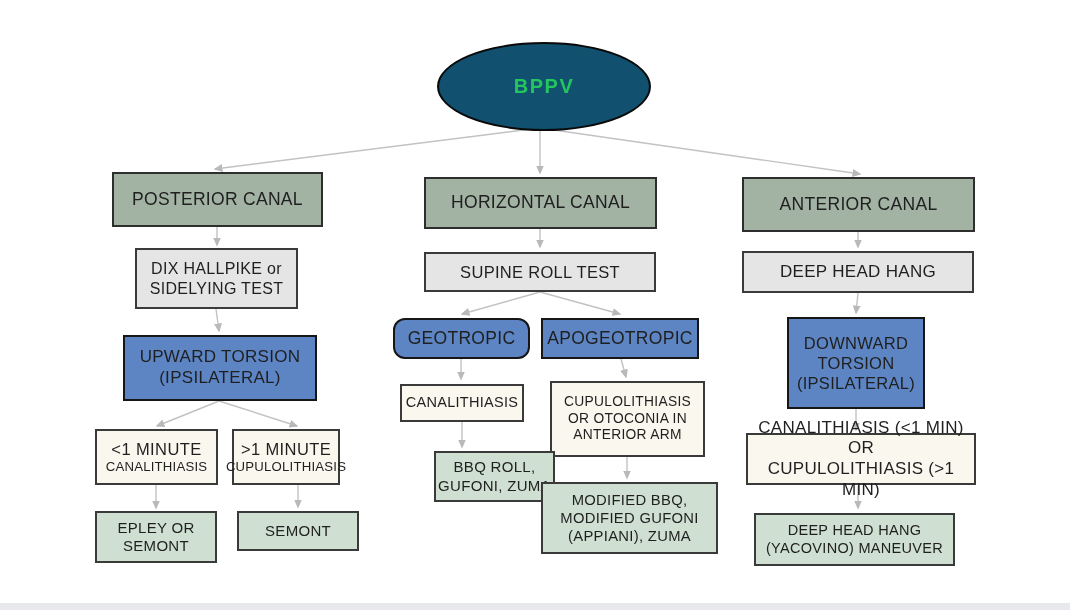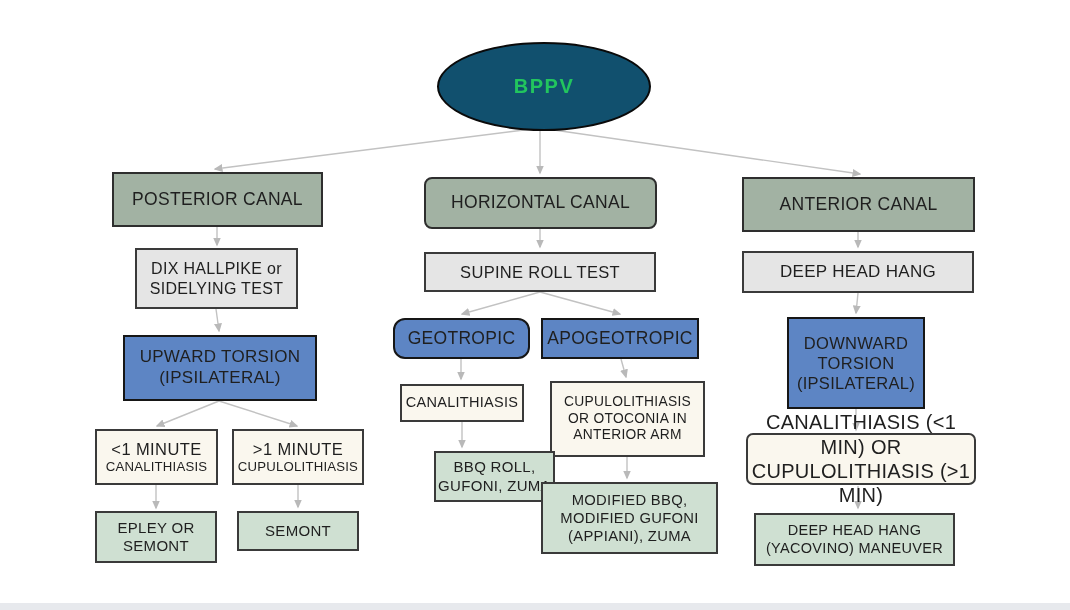--- a/index.html
+++ b/index.html
@@ -83,45 +83,45 @@
   <div class="ellipse">BPPV</div>
 
   <div class="node sage" style="left:112px;top:172px;width:211px;height:55px;font-size:17.5px;">POSTERIOR CANAL</div>
   <div class="node peach" style="left:135px;top:248px;width:163px;height:61px;font-size:16px;">DIX HALLPIKE or
 SIDELYING TEST</div>
   <div class="node blue" style="left:123px;top:335px;width:194px;height:66px;font-size:17px;">UPWARD TORSION
 (IPSILATERAL)</div>
   <div class="node cream two-line" style="left:95px;top:429px;width:123px;height:56px;">
     <span><span class="l1">&lt;1 MINUTE</span><span class="l2">CANALITHIASIS</span></span>
   </div>
-  <div class="node cream two-line" style="left:232px;top:429px;width:132px;height:56px;">
+  <div class="node cream two-line" style="left:232px;top:429px;width:108px;height:56px;">
     <span><span class="l1">&gt;1 MINUTE</span><span class="l2">CUPULOLITHIASIS</span></span>
   </div>
   <div class="node green" style="left:95px;top:511px;width:122px;height:52px;font-size:15px;">EPLEY OR
 SEMONT</div>
   <div class="node green" style="left:237px;top:511px;width:122px;height:40px;font-size:15px;">SEMONT</div>
 
-  <div class="node sage" style="left:424px;top:177px;width:233px;height:52px;font-size:17.5px;border-radius:8px;">HORIZONTAL CANAL</div>
+  <div class="node sage" style="left:424px;top:177px;width:233px;height:52px;font-size:17.5px;">HORIZONTAL CANAL</div>
   <div class="node peach" style="left:424px;top:252px;width:232px;height:40px;font-size:16.5px;">SUPINE ROLL TEST</div>
   <div class="node blue" style="left:393px;top:318px;width:137px;height:41px;font-size:17.5px;border-radius:12px;">GEOTROPIC</div>
   <div class="node blue" style="left:541px;top:318px;width:158px;height:41px;font-size:17.5px;">APOGEOTROPIC</div>
   <div class="node cream" style="left:400px;top:384px;width:124px;height:38px;font-size:14.5px;">CANALITHIASIS</div>
   <div class="node cream" style="left:550px;top:381px;width:155px;height:76px;font-size:13.8px;">CUPULOLITHIASIS
 OR OTOCONIA IN
 ANTERIOR ARM</div>
   <div class="node green" style="left:402px;top:451px;width:121px;height:51px;font-size:15px;margin-left:32px;">BBQ ROLL,
 GUFONI, ZUMA</div>
   <div class="node green" style="left:541px;top:482px;width:177px;height:72px;font-size:14.8px;">MODIFIED BBQ,
 MODIFIED GUFONI
 (APPIANI), ZUMA</div>
 
   <div class="node sage" style="left:742px;top:177px;width:233px;height:55px;font-size:17.5px;">ANTERIOR CANAL</div>
   <div class="node peach" style="left:742px;top:251px;width:232px;height:42px;font-size:17px;">DEEP HEAD HANG</div>
   <div class="node blue" style="left:787px;top:317px;width:138px;height:92px;font-size:16.5px;">DOWNWARD
 TORSION
 (IPSILATERAL)</div>
-  <div class="node cream" style="left:746px;top:433px;width:230px;height:52px;font-size:20px;border-radius:7px;">CANALITHIASIS (&lt;1 MIN) OR
+  <div class="node cream" style="left:746px;top:433px;width:230px;height:52px;font-size:17px;">CANALITHIASIS (&lt;1 MIN) OR
 CUPULOLITHIASIS (&gt;1 MIN)</div>
   <div class="node green" style="left:754px;top:513px;width:201px;height:53px;font-size:14.5px;">DEEP HEAD HANG
 (YACOVINO) MANEUVER</div>
 
   <div class="bottom-strip"></div>
 </div>
 
 </body></html>

